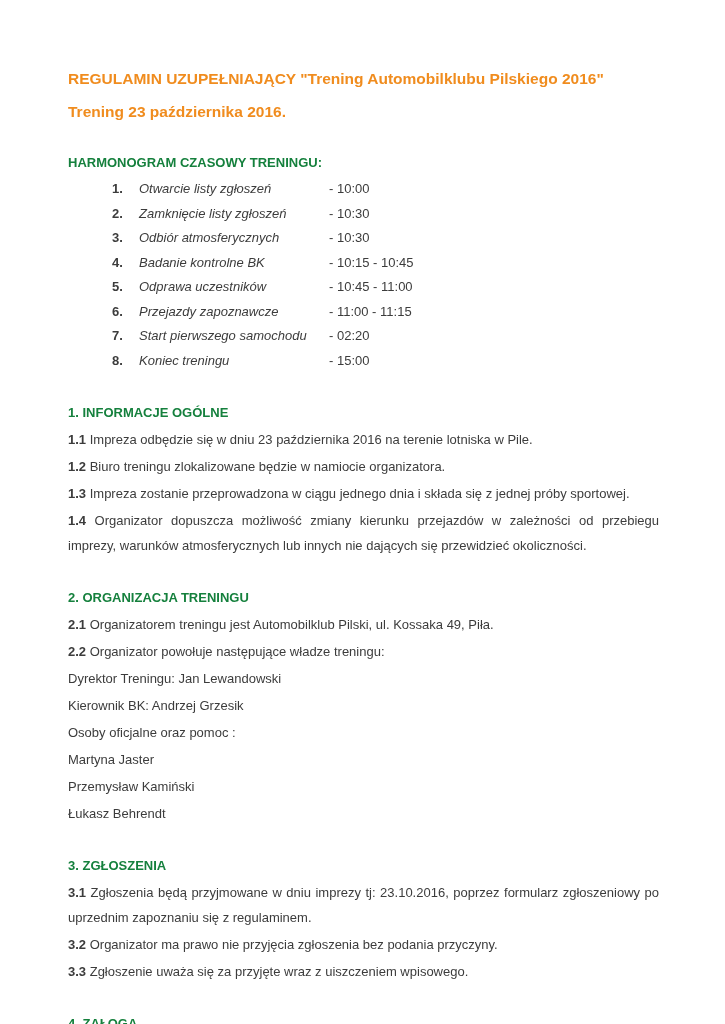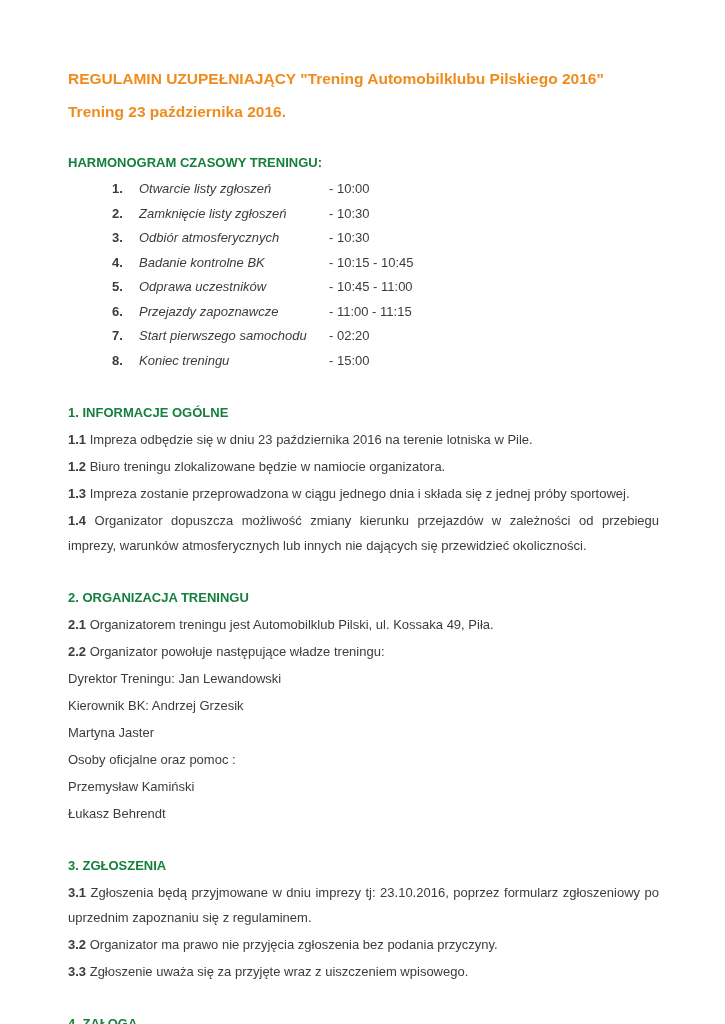--- a/index.html
+++ b/index.html
@@ -107,22 +107,22 @@
     <p class="para"><b>1.3</b><span> Impreza zostanie przeprowadzona w ciągu jednego dnia i składa się z jednej próby sportowej.</span></p>
     <p class="para"><b>1.4</b><span> Organizator dopuszcza możliwość zmiany kierunku przejazdów w zależności od przebiegu imprezy, warunków atmosferycznych lub innych nie dających się przewidzieć okoliczności.</span></p>
   </div>
 
   <div class="section">
     <div class="section-heading">2. ORGANIZACJA TRENINGU</div>
     <p class="para"><b>2.1</b><span> Organizatorem treningu jest Automobilklub Pilski, ul. Kossaka 49, Piła.</span></p>
     <p class="para"><b>2.2</b><span> Organizator powołuje następujące władze treningu:</span></p>
     <p class="para"><span>Dyrektor Treningu: Jan Lewandowski</span></p>
     <p class="para"><span>Kierownik BK: Andrzej Grzesik</span></p>
+    <p class="para"><span>Osoby oficjalne oraz pomoc :</span></p>
     <p class="para"><span>Martyna Jaster</span></p>
-    <p class="para"><span>Osoby oficjalne oraz pomoc :</span></p>
     <p class="para"><span>Przemysław Kamiński</span></p>
     <p class="para"><span>Łukasz Behrendt</span></p>
   </div>
 
   <div class="section">
     <div class="section-heading">3. ZGŁOSZENIA</div>
     <p class="para"><b>3.1</b><span> Zgłoszenia będą przyjmowane w dniu imprezy tj: 23.10.2016, poprzez formularz zgłoszeniowy po uprzednim zapoznaniu się z regulaminem.</span></p>
     <p class="para"><b>3.2</b><span> Organizator ma prawo nie przyjęcia zgłoszenia bez podania przyczyny.</span></p>
     <p class="para"><b>3.3</b><span> Zgłoszenie uważa się za przyjęte wraz z uiszczeniem wpisowego.</span></p>
   </div>

